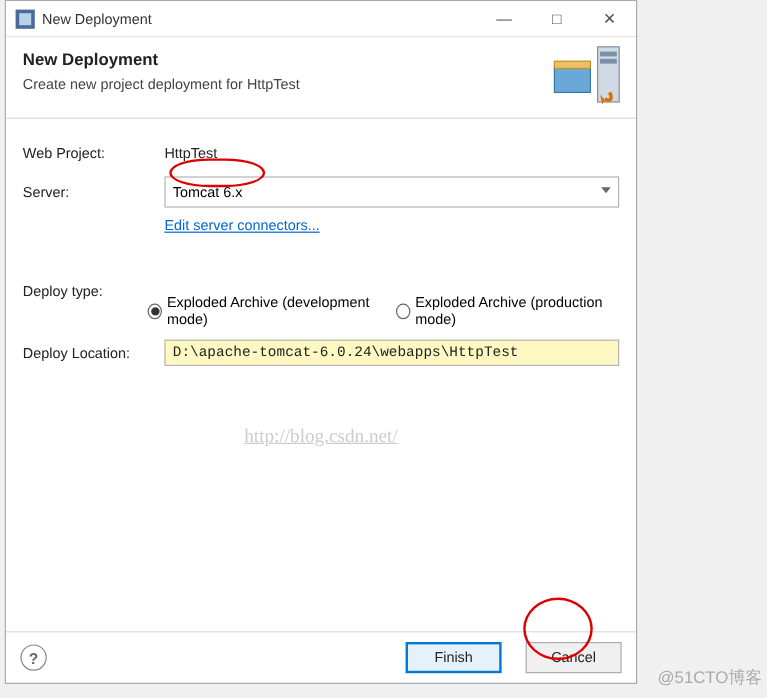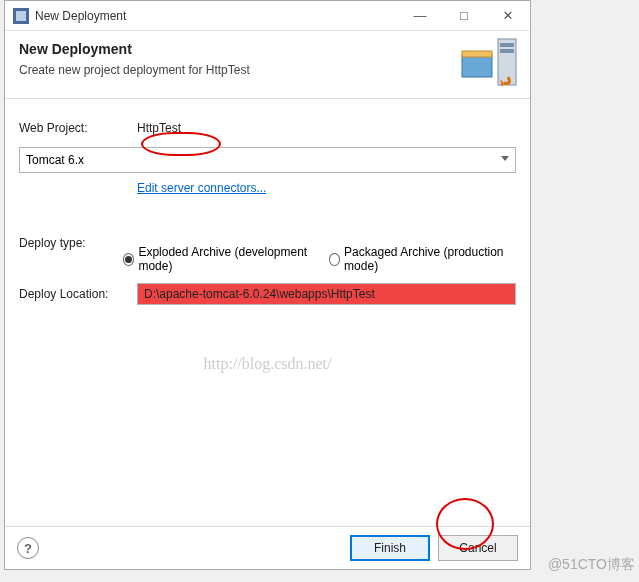--- a/index.html
+++ b/index.html
@@ -117,48 +117,49 @@
     .radio.checked::after {
       content: ""; width: 7px; height: 7px;
       background: #333; border-radius: 50%;
     }
     .text-input {
       flex: 1;
       max-width: 420px;
       height: 22px;
       border: 1px solid #b5b5b5;
       padding: 0 6px;
-      font-family: Liberation Sans, sans-serif;
+      font-family: Liberation Mono, monospace;
       font-size: 12px;
       color: #222;
-      background: #ef4444;
+      background: #fef9c3;
     }
     .watermark {
       text-align: center;
       color: #ccc;
       font-size: 16px;
       margin-top: 50px;
       font-family: Georgia, serif;
+      text-decoration: underline;
     }
     .footer {
       border-top: 1px solid #ddd;
       padding: 8px 12px;
       display: flex;
       align-items: center;
     }
     .help-icon {
       width: 22px; height: 22px;
       border: 1.5px solid #888;
       border-radius: 50%;
       display: flex; align-items: center; justify-content: center;
       color: #666;
       font-size: 13px;
       font-weight: bold;
     }
-    .footer-buttons { margin-left: auto; display: flex; gap: 8px; }
+    .footer-buttons { margin-left: auto; display: flex; gap: 20px; }
     .btn {
       min-width: 80px;
       height: 26px;
       border: 1px solid #adadad;
       background: #f0f0f0;
       color: #222;
       font-size: 12px;
       cursor: pointer;
       padding: 0 16px;
     }
@@ -209,39 +210,40 @@
     </svg>
   </div>
 
   <div class="form-area">
     <div class="form-row">
       <div class="form-label">Web Project:</div>
       <div class="form-value">HttpTest</div>
     </div>
 
     <div class="form-row">
+      <div class="form-label">Server:</div>
       <div class="server-select">
         <span>Tomcat  6.x</span>
       </div>
     </div>
 
     <div class="link-row">
       <span class="link">Edit server connectors...</span>
     </div>
 
     <div class="form-row">
       <div class="form-label">Deploy type:</div>
       <div class="radio-group">
         <div class="radio-item">
           <div class="radio checked"></div>
           <span>Exploded Archive (development mode)</span>
         </div>
         <div class="radio-item">
           <div class="radio"></div>
-          <span>Packaged Archive (production mode)</span>
+          <span>Exploded Archive (production mode)</span>
         </div>
       </div>
     </div>
 
     <div class="form-row" style="margin-top:10px;">
       <div class="form-label">Deploy Location:</div>
       <input class="text-input" value="D:\apache-tomcat-6.0.24\webapps\HttpTest" style="">
     </div>
 
     <div class="watermark">http://blog.csdn.net/</div>

